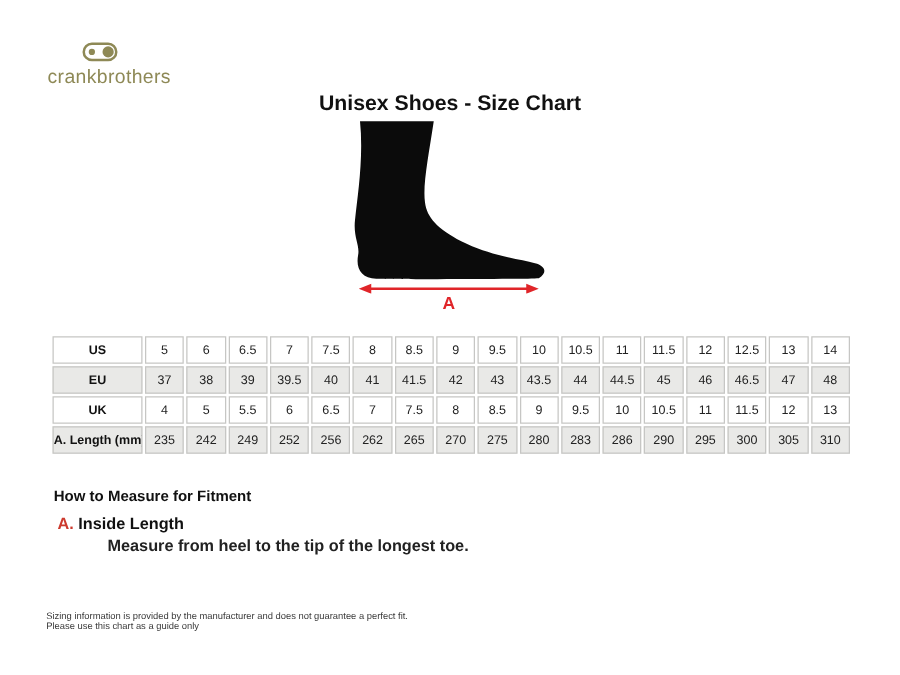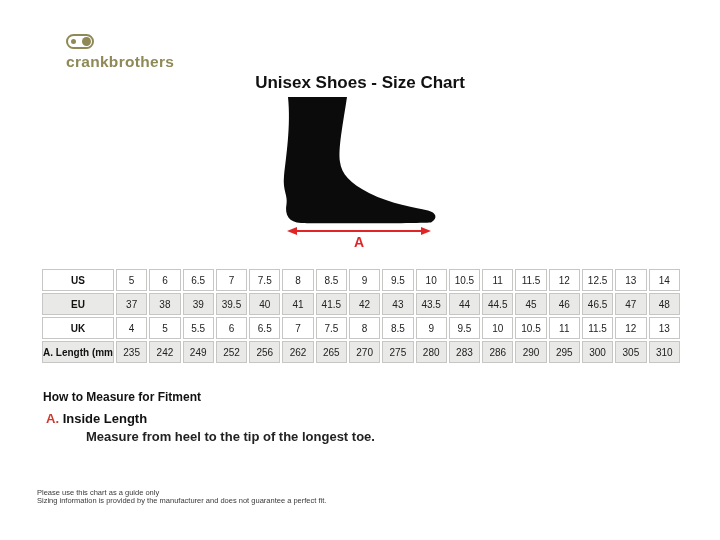--- a/index.html
+++ b/index.html
@@ -13,21 +13,21 @@
   
   .logo{position:absolute;left:38px;top:34px;}
   .logo-pill{
     margin-left:28px;width:24px;height:11px;
     border:2.5px solid #8e8956;border-radius:9px;position:relative;
   }
   .logo-dot-sm{position:absolute;left:3px;top:3px;width:5px;height:5px;border-radius:50%;background:#8e8956;}
   .logo-dot-lg{position:absolute;right:1px;top:1px;width:9px;height:9px;border-radius:50%;background:#8e8956;}
   .logo-text{
     margin-top:4px;font-size:15.5px;letter-spacing:.3px;
-    color:#8e8956;font-weight:700;margin-left:28px;
+    color:#8e8956;font-weight:400;
   }
 
   
   .page-title{
     position:absolute;left:0;right:0;top:73px;
     text-align:center;font-size:17px;font-weight:700;color:#111;
   }
 
   
   .foot-svg{position:absolute;left:275px;top:90px;}
@@ -188,15 +188,15 @@
 <div class="measure-heading">How to Measure for Fitment</div>
 <div class="measure-item">
   <div>
     <span class="key">A.</span>
     <span class="name">Inside Length</span>
   </div>
   <div class="desc">Measure from heel to the tip of the longest toe.</div>
 </div>
 
 <div class="footer">
+  <div>Sizing information is provided by the manufacturer and does not guarantee a perfect fit.</div>
   <div>Please use this chart as a guide only</div>
-  <div>Sizing information is provided by the manufacturer and does not guarantee a perfect fit.</div>
 </div>
 
 </body></html>

